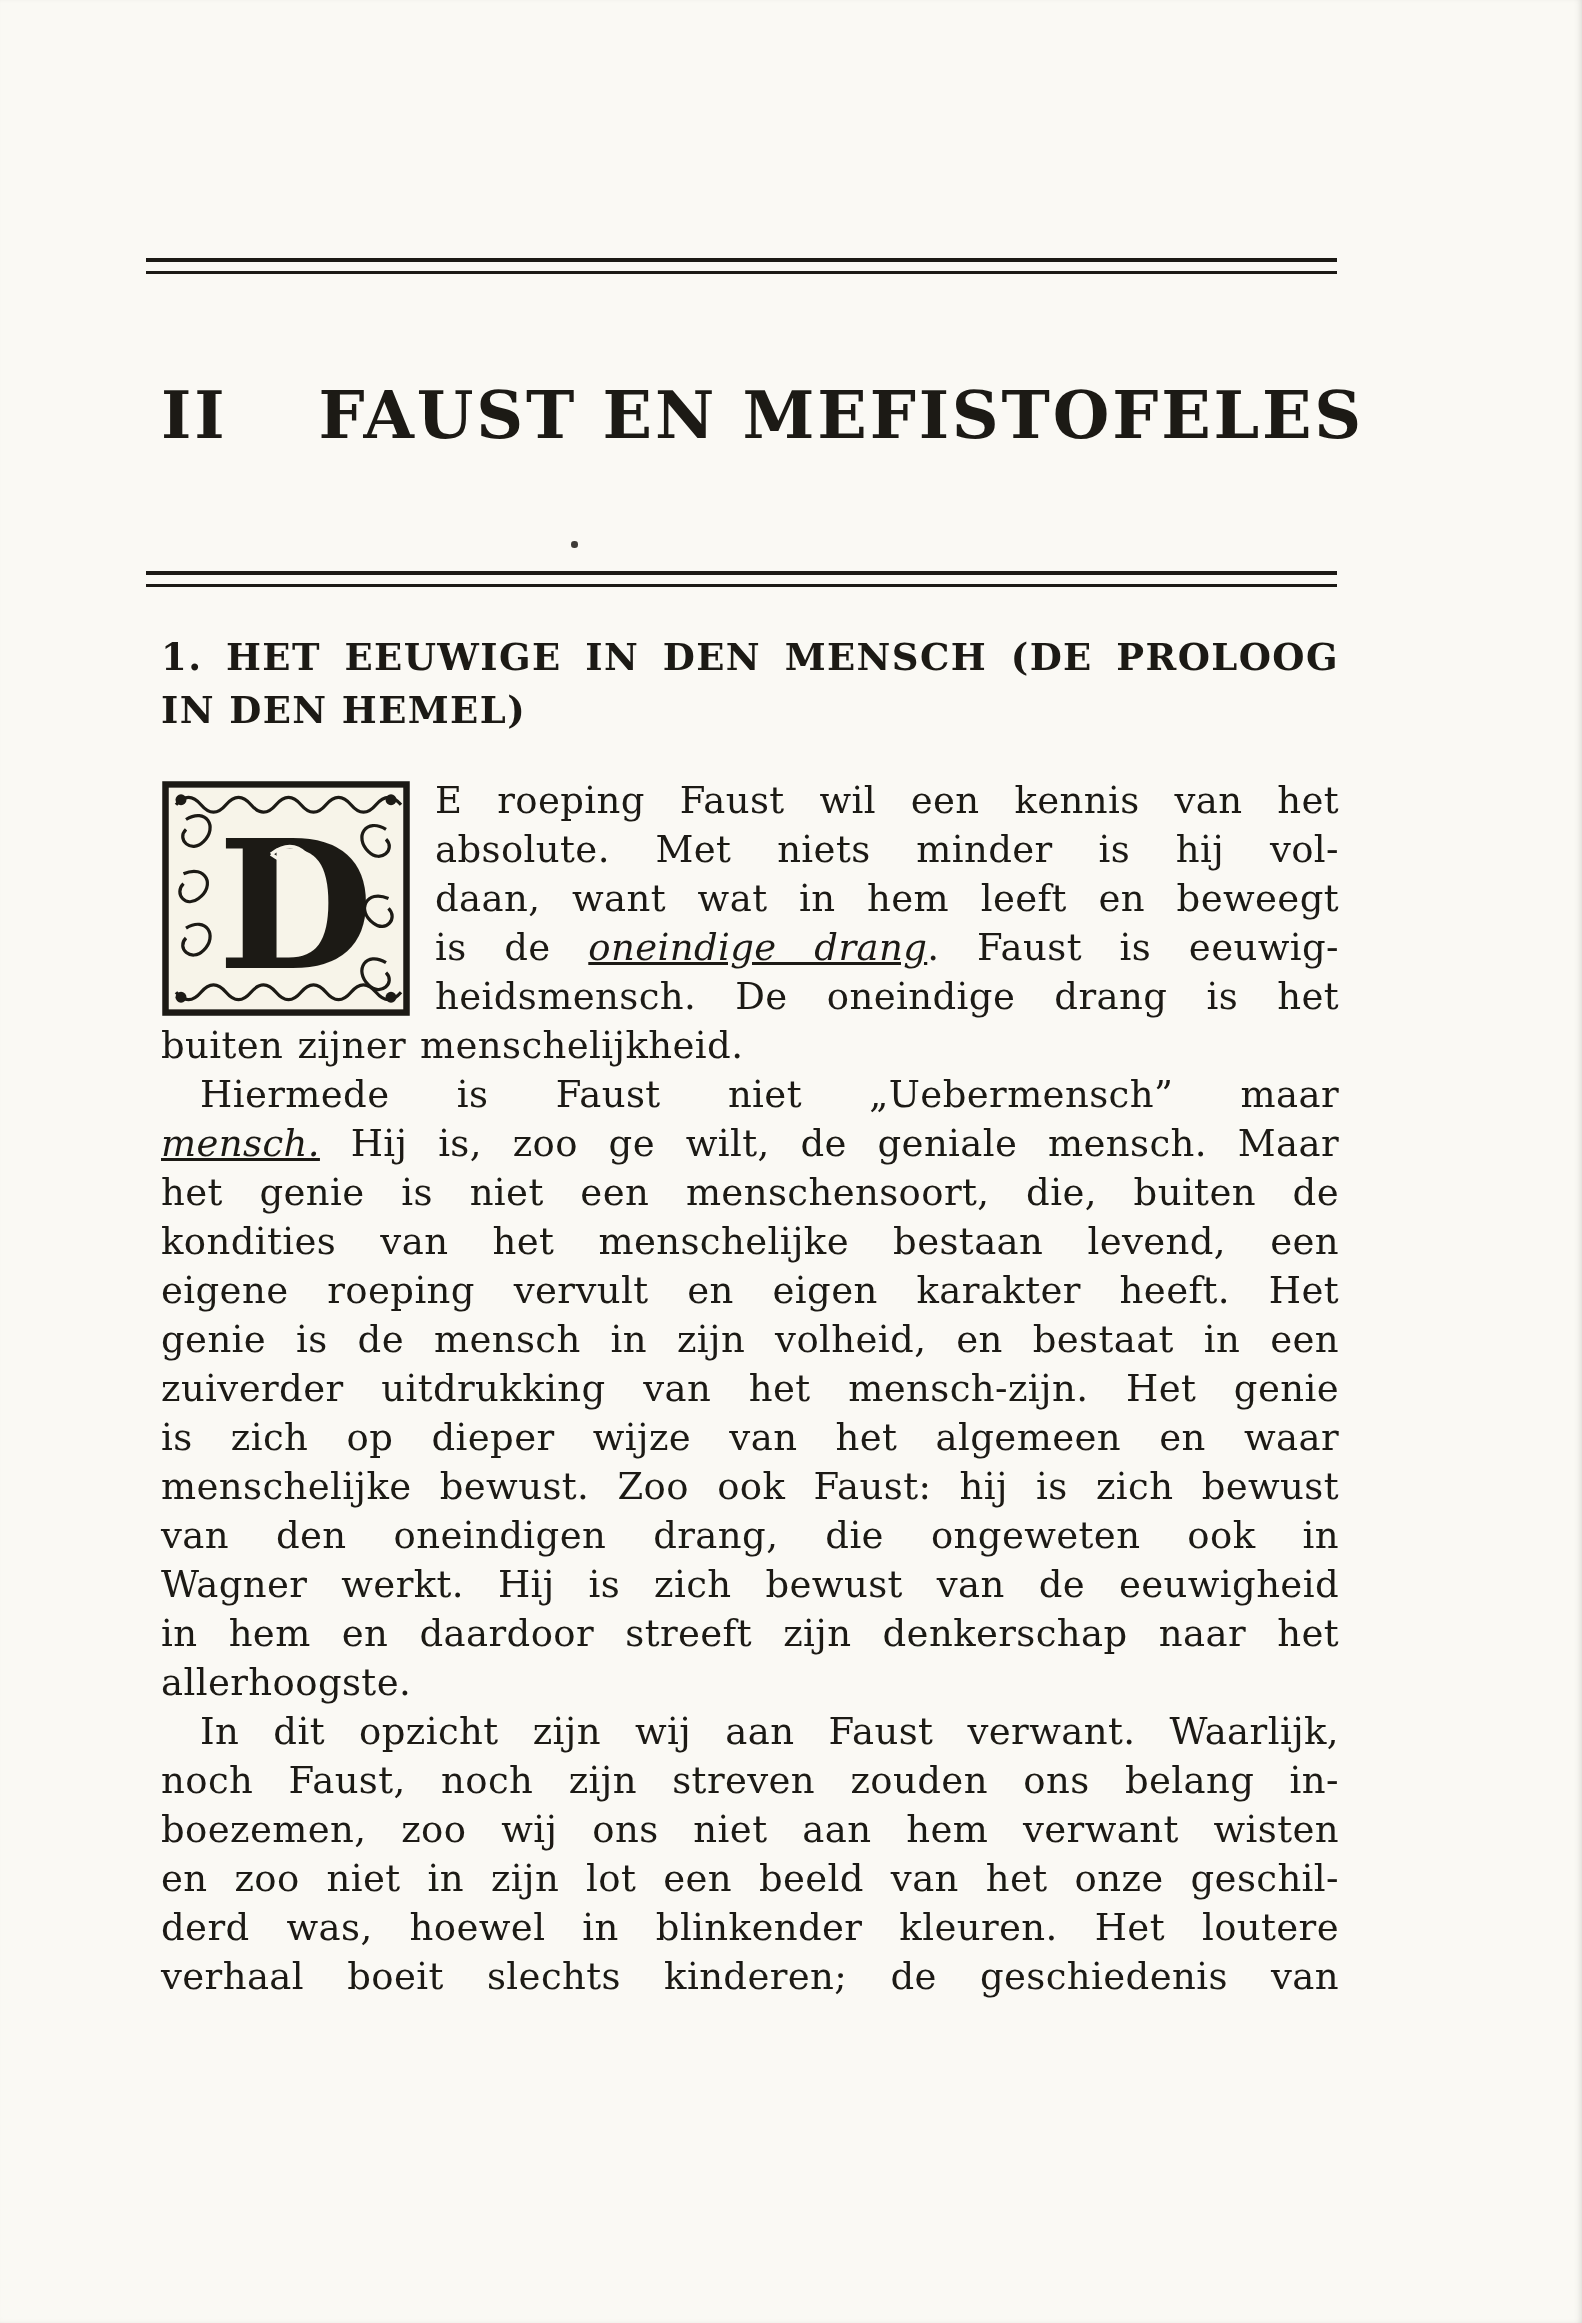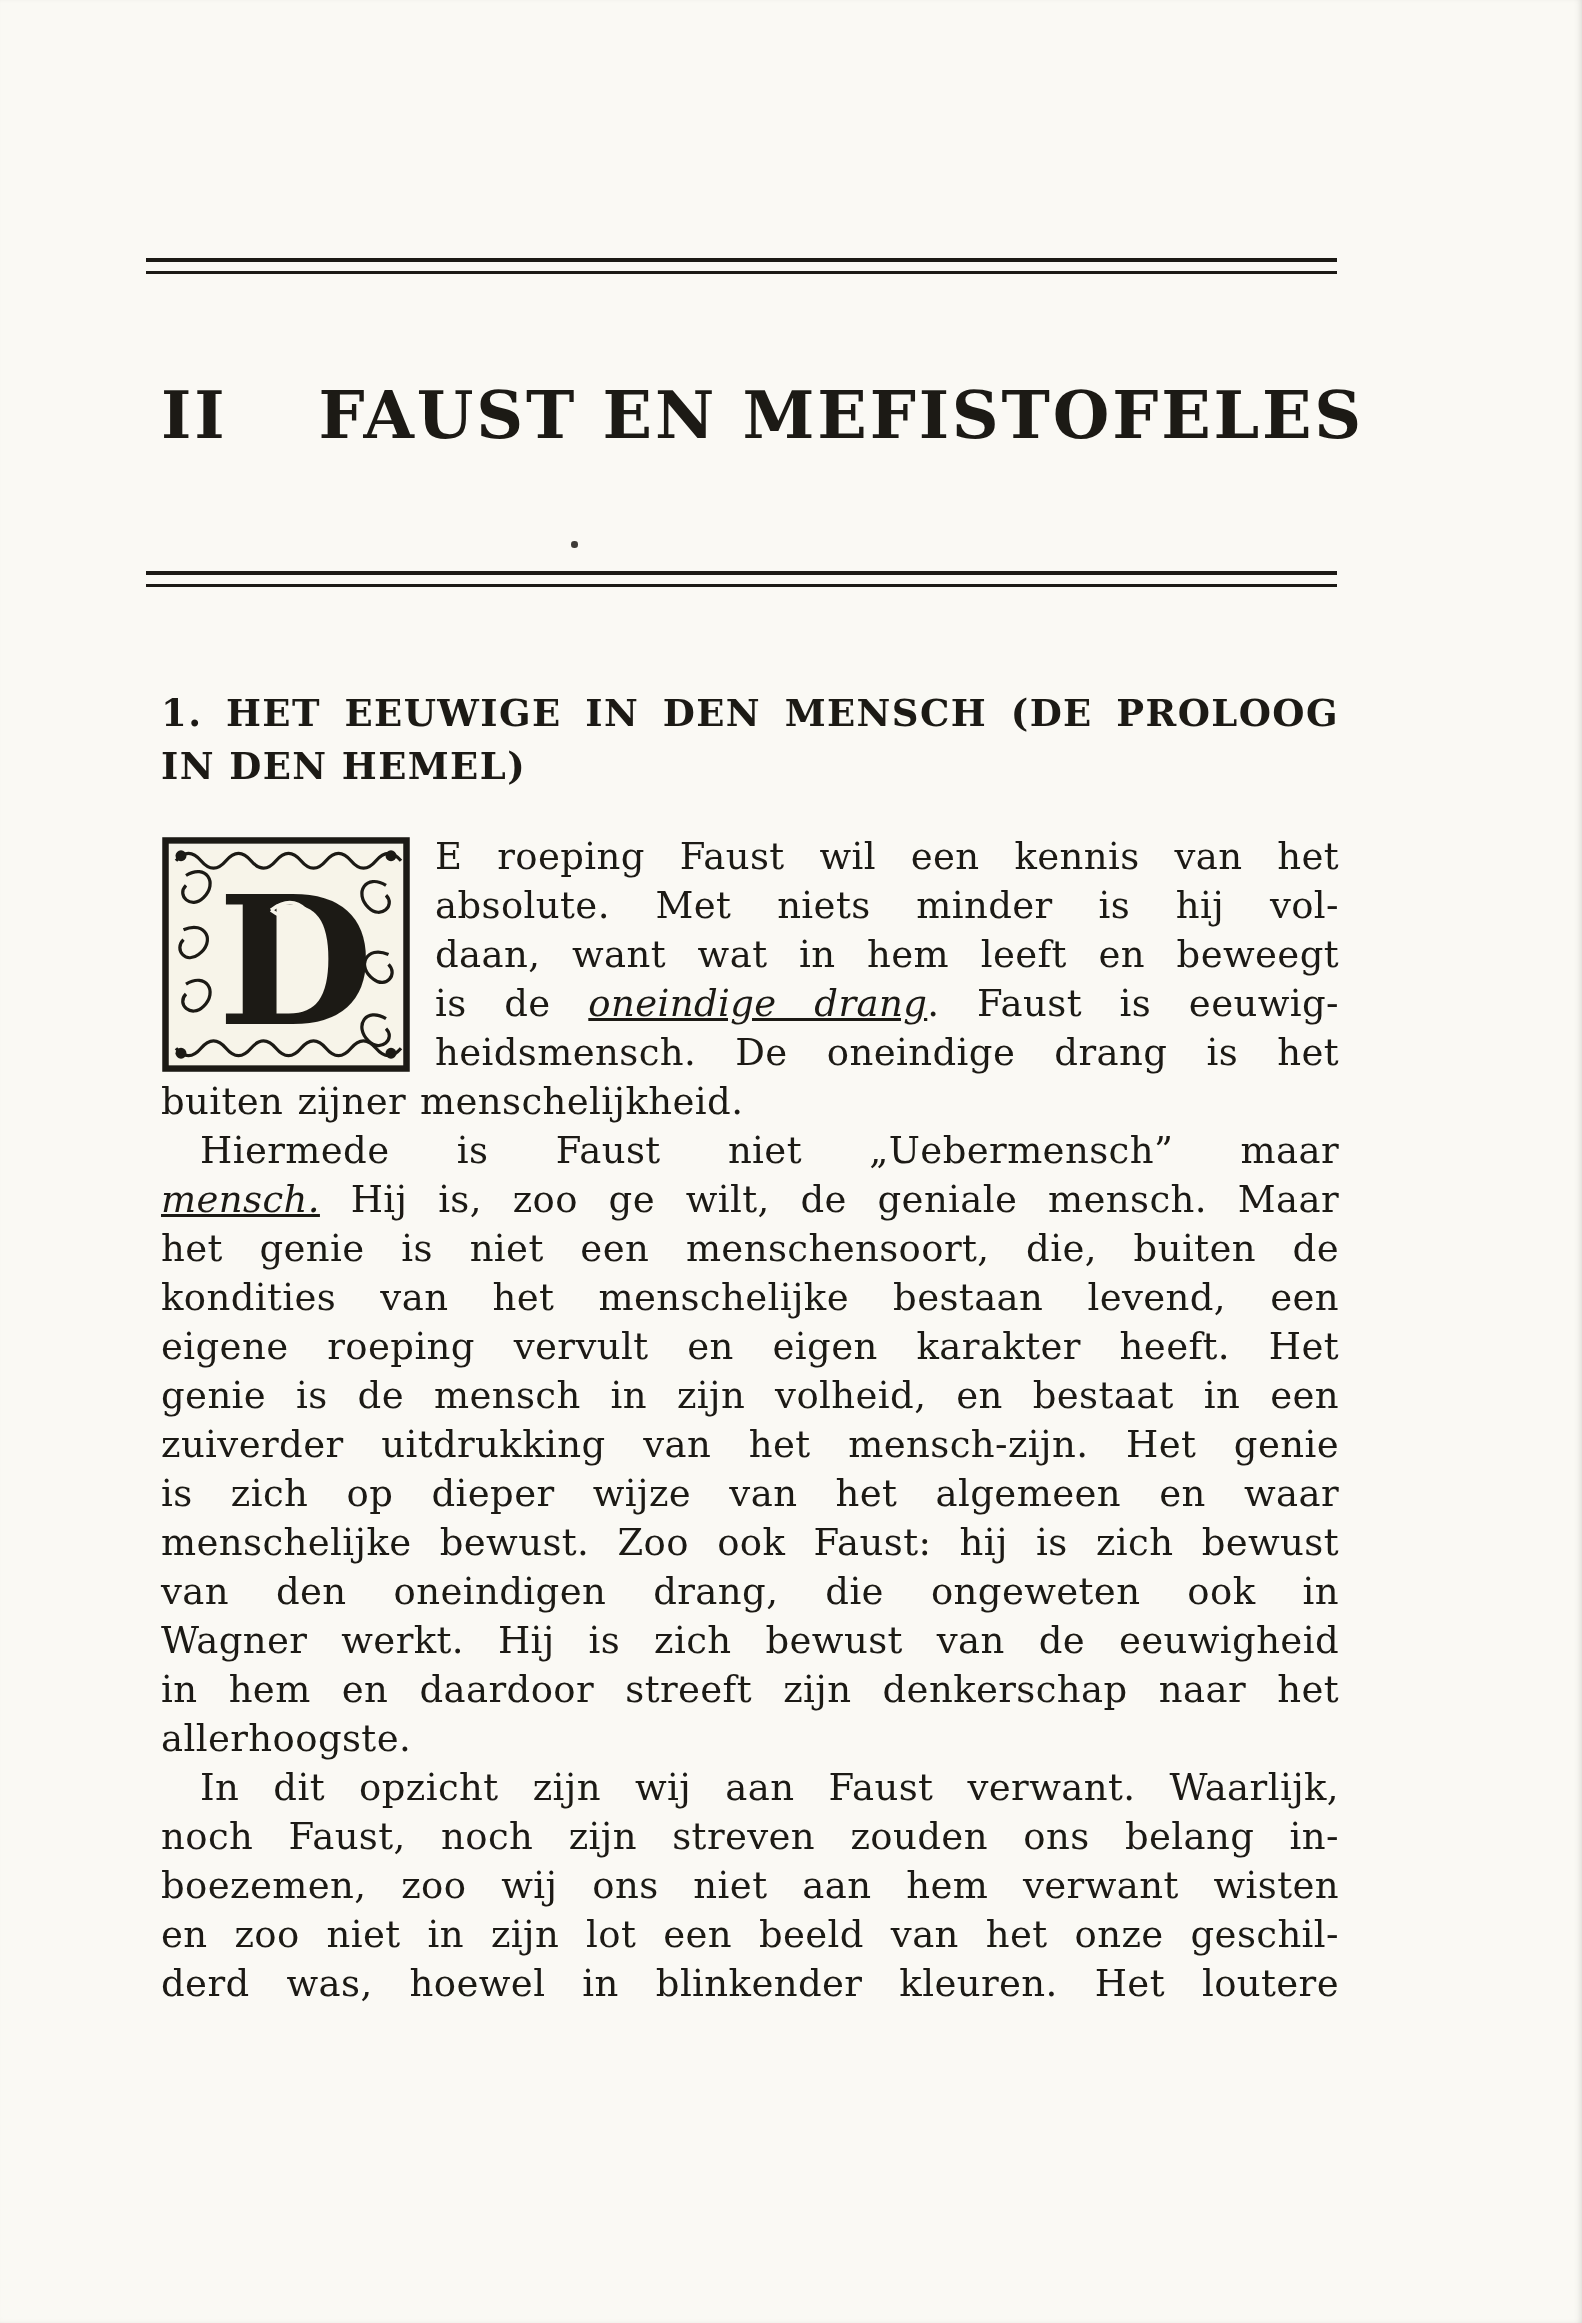--- a/index.html
+++ b/index.html
@@ -43,21 +43,21 @@
     position: absolute;
     left: 571px;
     top: 541px;
     width: 6.5px;
     height: 6.5px;
     border-radius: 50%;
     background: var(--ink);
     opacity: 0.85;
   }
   .section {
-    margin-top: 100px;
+    margin-top: 44px;
     font-size: 37px;
     line-height: 53px;
     font-weight: bold;
     letter-spacing: 1.4px;
   }
   .section-line1 {
     text-align: justify;
     text-align-last: justify;
   }
   .section-line2 { text-align: left; }
@@ -158,18 +158,19 @@
           <div class="tline"><span class="seg">in hem en daardoor streeft zijn denkerschap naar het</span></div>
           <div class="tline last"><span class="seg">allerhoogste.</span></div>
         </div>
 
       <div class="para">
           <div class="tline indent"><span class="seg">In dit opzicht zijn wij aan Faust verwant. Waarlijk,</span></div>
           <div class="tline"><span class="seg">noch Faust, noch zijn streven zouden ons belang in-</span></div>
           <div class="tline"><span class="seg">boezemen, zoo wij ons niet aan hem verwant wisten</span></div>
           <div class="tline"><span class="seg">en zoo niet in zijn lot een beeld van het onze geschil-</span></div>
           <div class="tline"><span class="seg">derd was, hoewel in blinkender kleuren. Het loutere</span></div>
+          <div class="tline"><span class="seg">verhaal boeit slechts kinderen; de geschiedenis van</span></div>
         </div>
 
     </div>
   </div>
 </div>
 
 
 </body></html>

